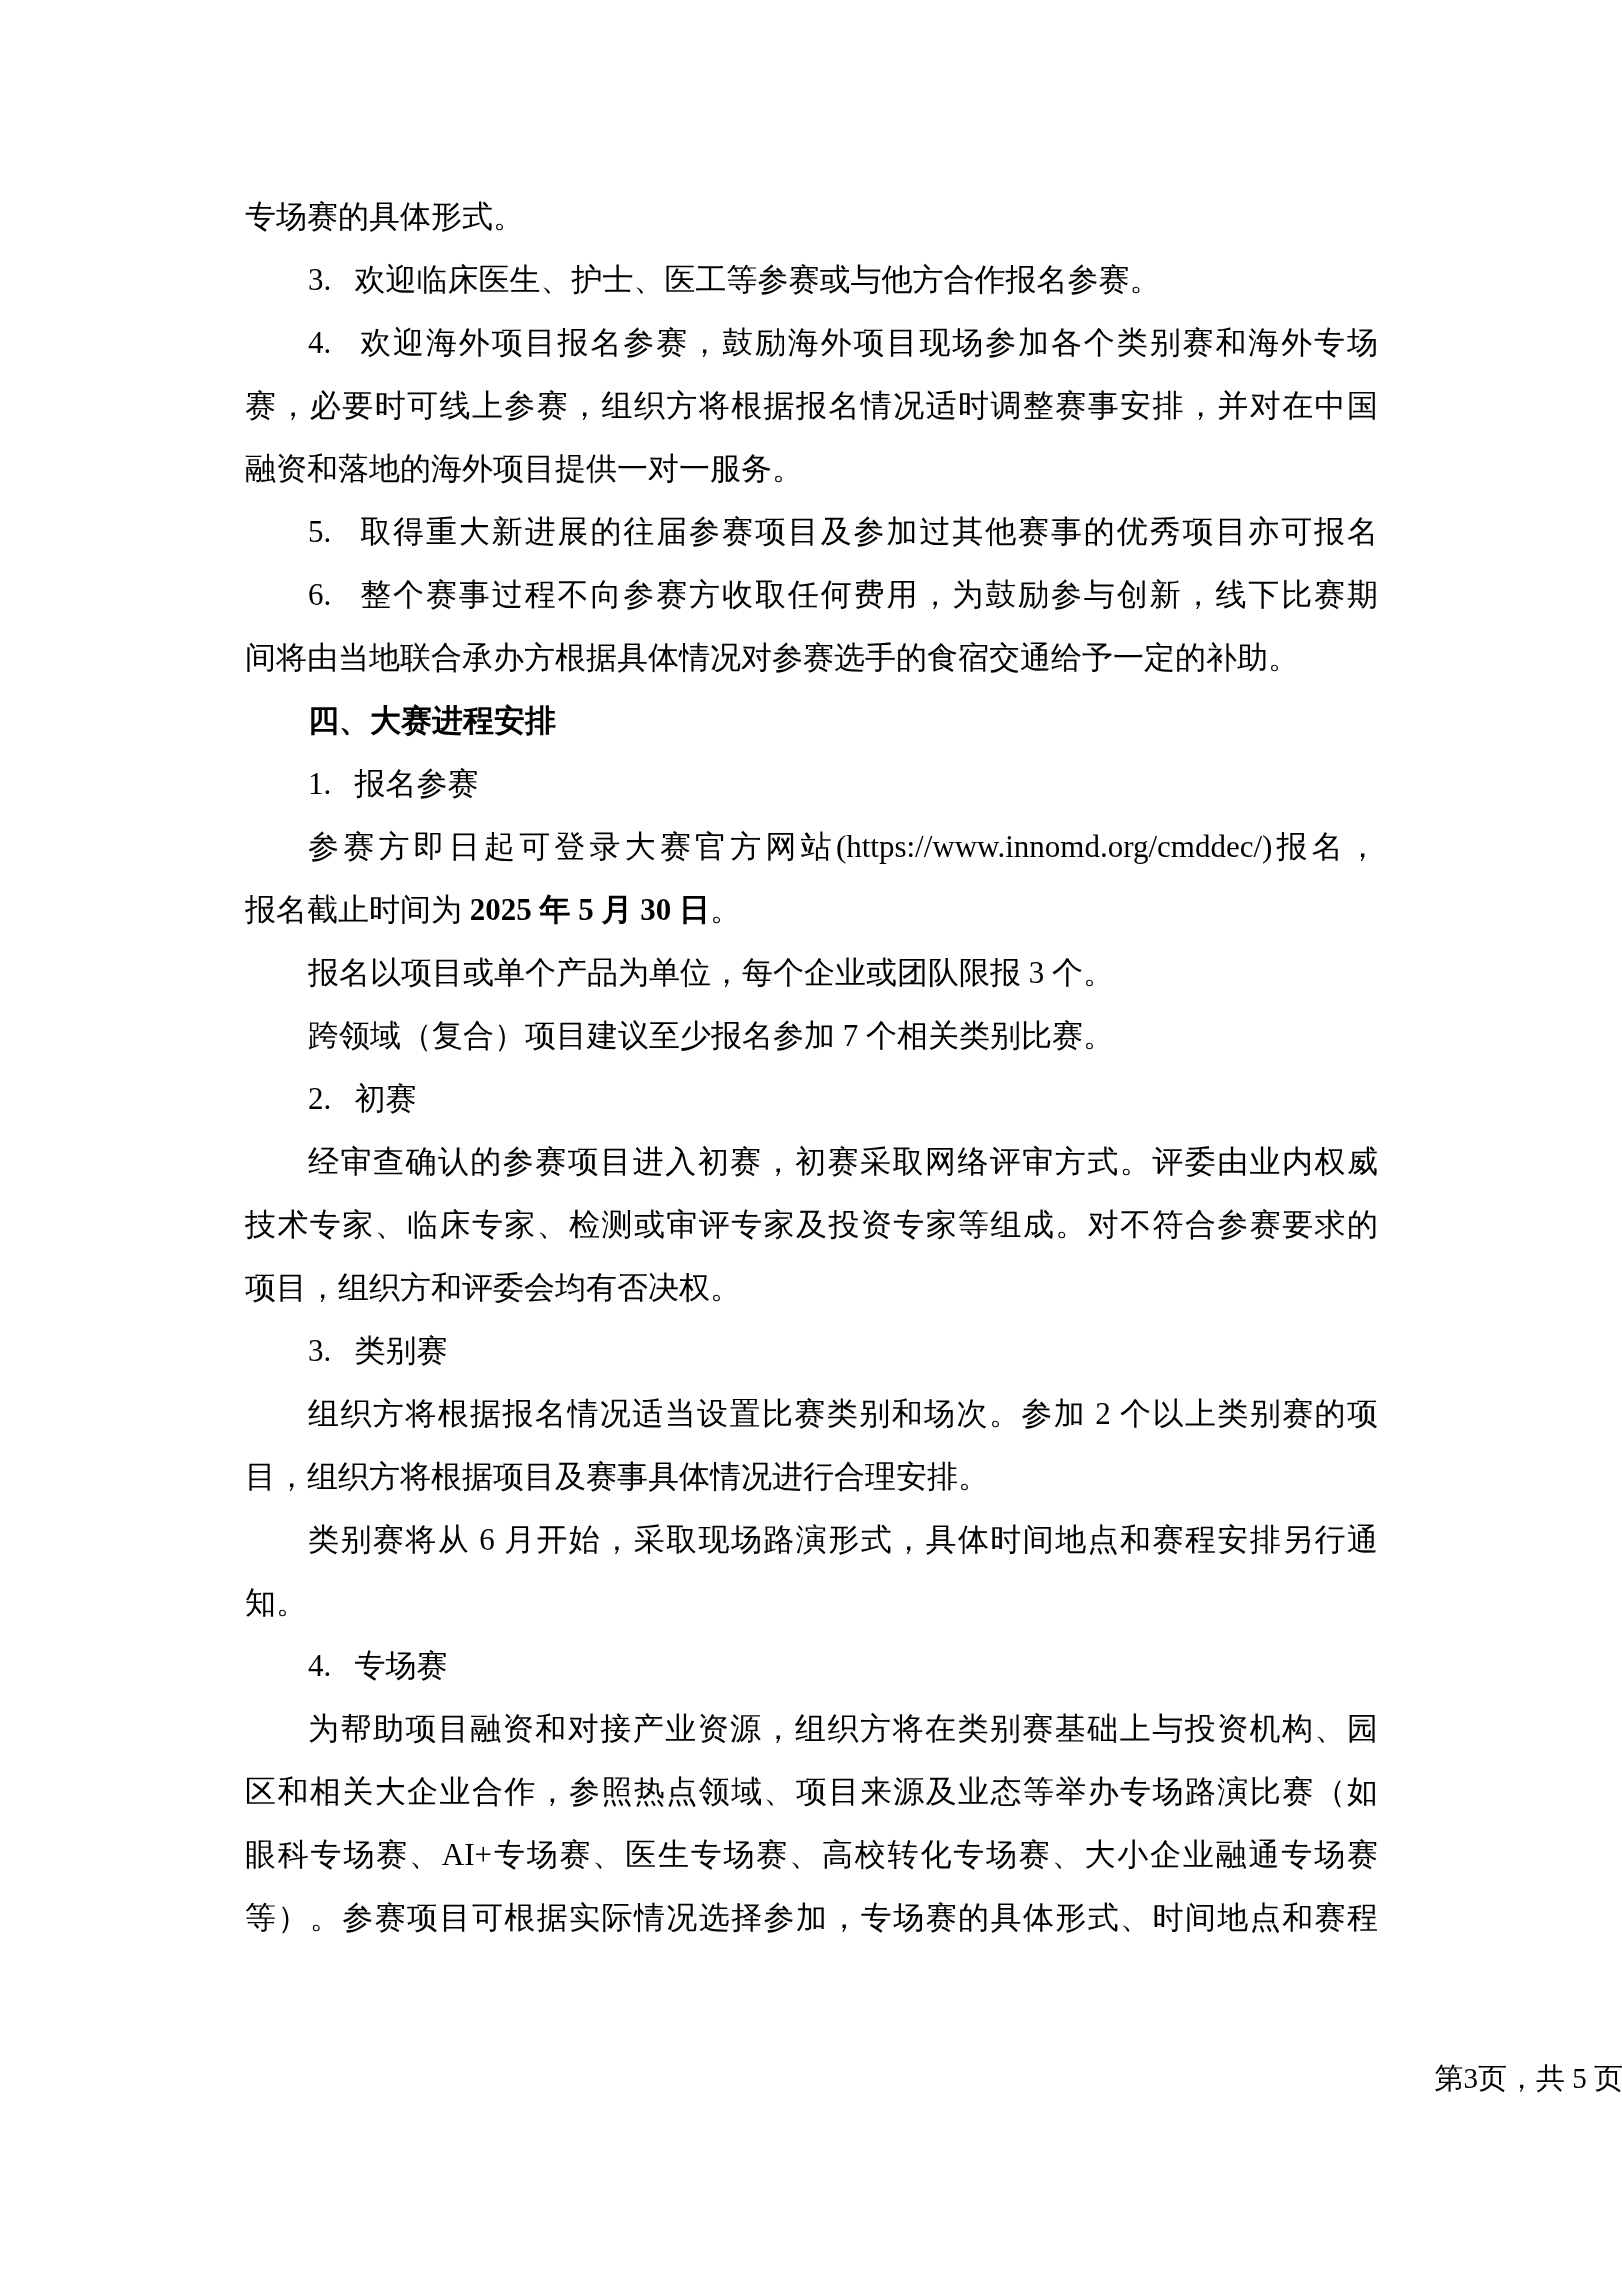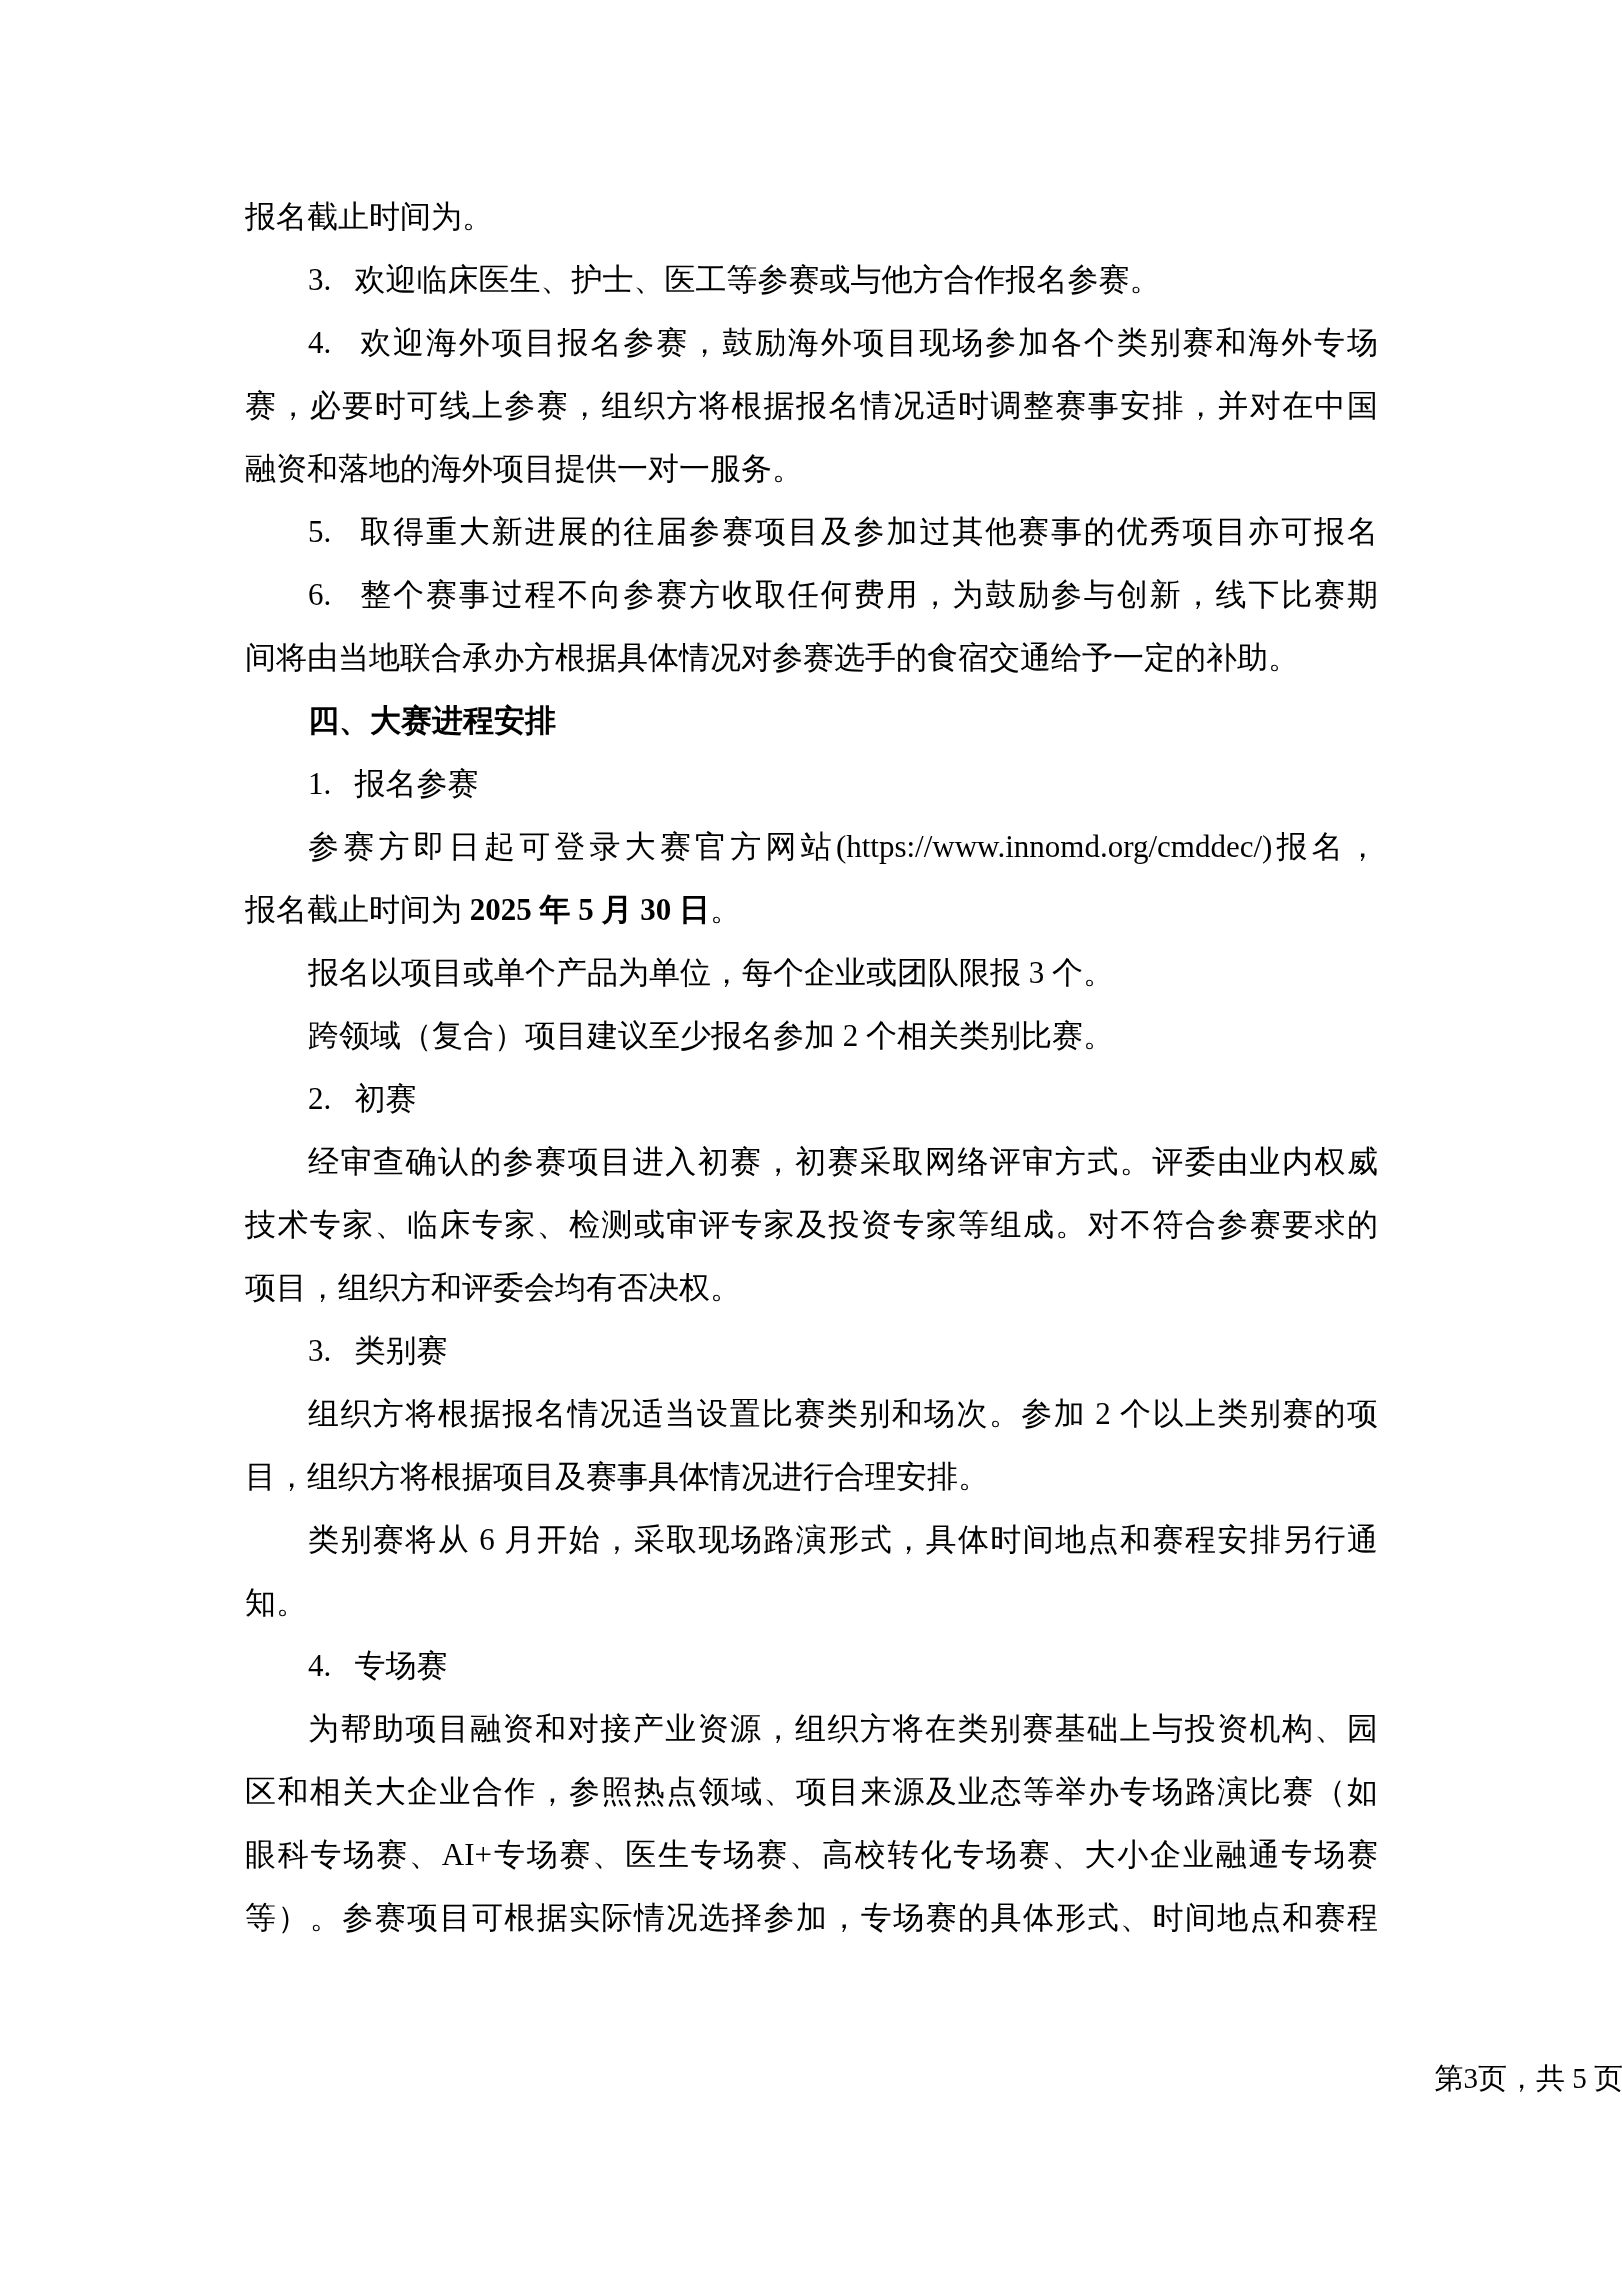--- a/index.html
+++ b/index.html
@@ -51,34 +51,34 @@
     text-align: right;
     font-size: 29px;
     line-height: 37px;
   }
 </style>
 </head>
 <body>
 
 <div class="page">
   <main class="content">
-      <div class="line"><span>报名截止时间为。</span></div>
+      <div class="line"><span>专场赛的具体形式。</span></div>
       <div class="line indent"><span>3.&nbsp;&nbsp;&nbsp;欢迎临床医生、护士、医工等参赛或与他方合作报名参赛。</span></div>
       <div class="line indent fill"><span>4.&nbsp;&nbsp;&nbsp;欢迎海外项目报名参赛，鼓励海外项目现场参加各个类别赛和海外专场</span></div>
       <div class="line fill"><span>赛，必要时可线上参赛，组织方将根据报名情况适时调整赛事安排，并对在中国</span></div>
       <div class="line"><span>融资和落地的海外项目提供一对一服务。</span></div>
       <div class="line indent fill"><span>5.&nbsp;&nbsp;&nbsp;取得重大新进展的往届参赛项目及参加过其他赛事的优秀项目亦可报名</span></div>
       <div class="line indent fill"><span>6.&nbsp;&nbsp;&nbsp;整个赛事过程不向参赛方收取任何费用，为鼓励参与创新，线下比赛期</span></div>
       <div class="line"><span>间将由当地联合承办方根据具体情况对参赛选手的食宿交通给予一定的补助。</span></div>
       <div class="line indent heading"><span class="bold">四、大赛进程安排</span></div>
       <div class="line indent"><span>1.&nbsp;&nbsp;&nbsp;报名参赛</span></div>
       <div class="line indent fill"><span>参赛方即日起可登录大赛官方网站(https://www.innomd.org/cmddec/)报名，</span></div>
       <div class="line"><span>报名截止时间为 </span><span class="bold">2025 年 5 月 30 日</span><span>。</span></div>
       <div class="line indent"><span>报名以项目或单个产品为单位，每个企业或团队限报 3 个。</span></div>
-      <div class="line indent"><span>跨领域（复合）项目建议至少报名参加 2 个相关类别比赛。</span></div>
+      <div class="line indent"><span>跨领域（复合）项目建议至少报名参加 7 个相关类别比赛。</span></div>
       <div class="line indent"><span>2.&nbsp;&nbsp;&nbsp;初赛</span></div>
       <div class="line indent fill"><span>经审查确认的参赛项目进入初赛，初赛采取网络评审方式。评委由业内权威</span></div>
       <div class="line fill"><span>技术专家、临床专家、检测或审评专家及投资专家等组成。对不符合参赛要求的</span></div>
       <div class="line"><span>项目，组织方和评委会均有否决权。</span></div>
       <div class="line indent"><span>3.&nbsp;&nbsp;&nbsp;类别赛</span></div>
       <div class="line indent fill"><span>组织方将根据报名情况适当设置比赛类别和场次。参加 2 个以上类别赛的项</span></div>
       <div class="line"><span>目，组织方将根据项目及赛事具体情况进行合理安排。</span></div>
       <div class="line indent fill"><span>类别赛将从 6 月开始，采取现场路演形式，具体时间地点和赛程安排另行通</span></div>
       <div class="line"><span>知。</span></div>
       <div class="line indent"><span>4.&nbsp;&nbsp;&nbsp;专场赛</span></div>

